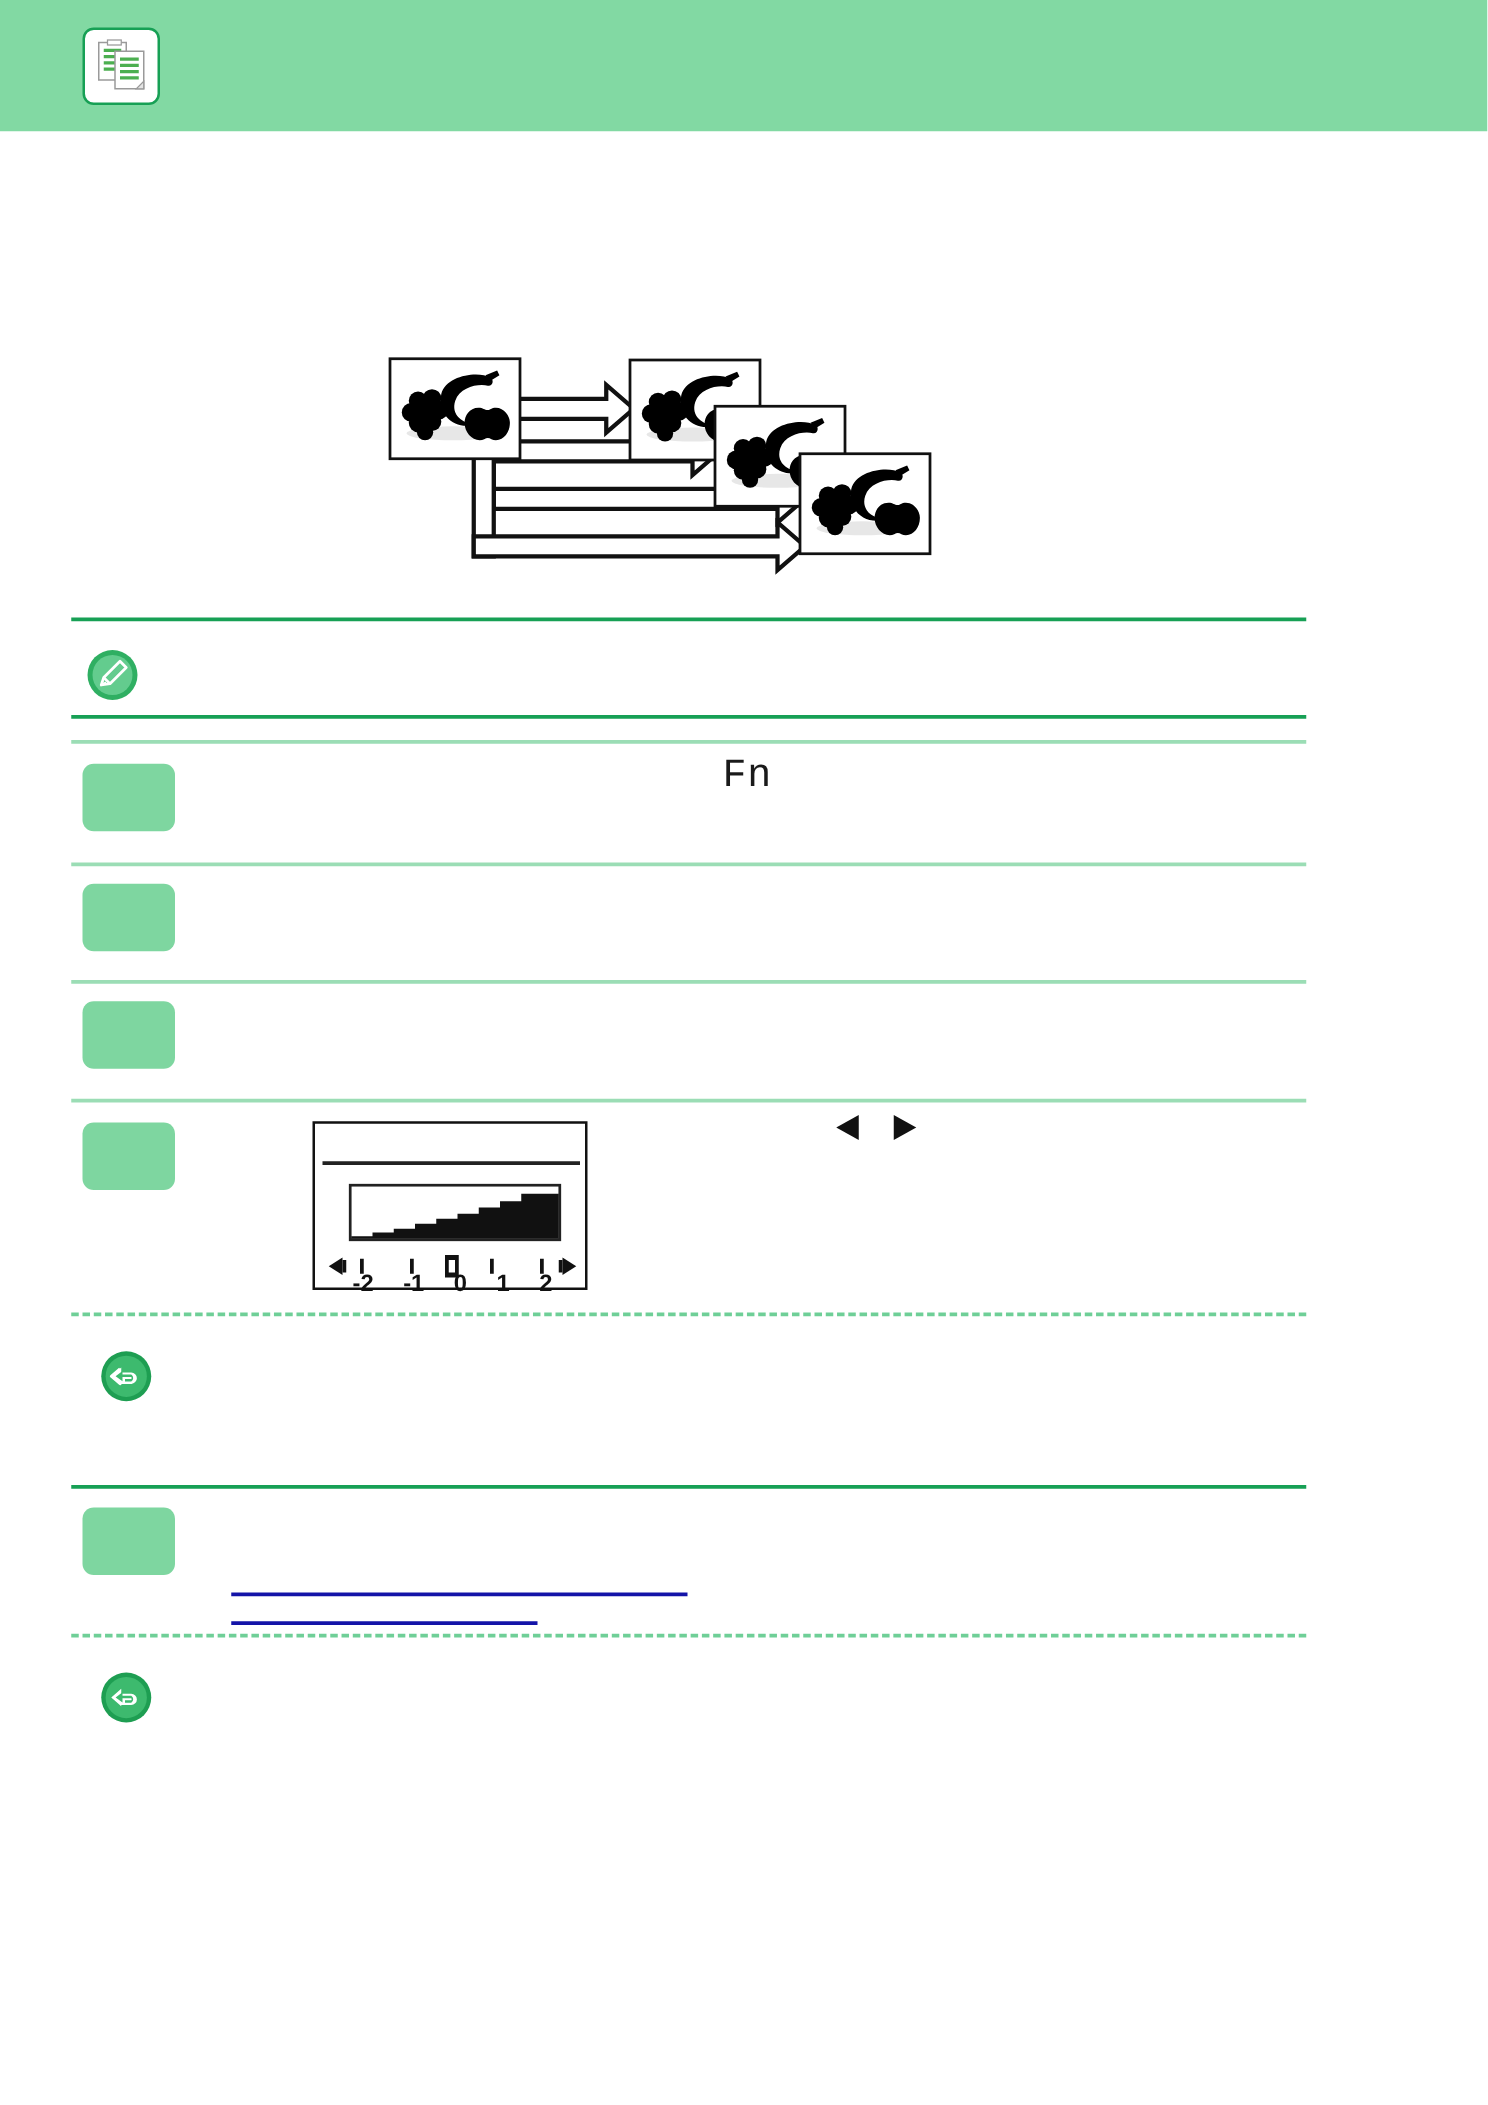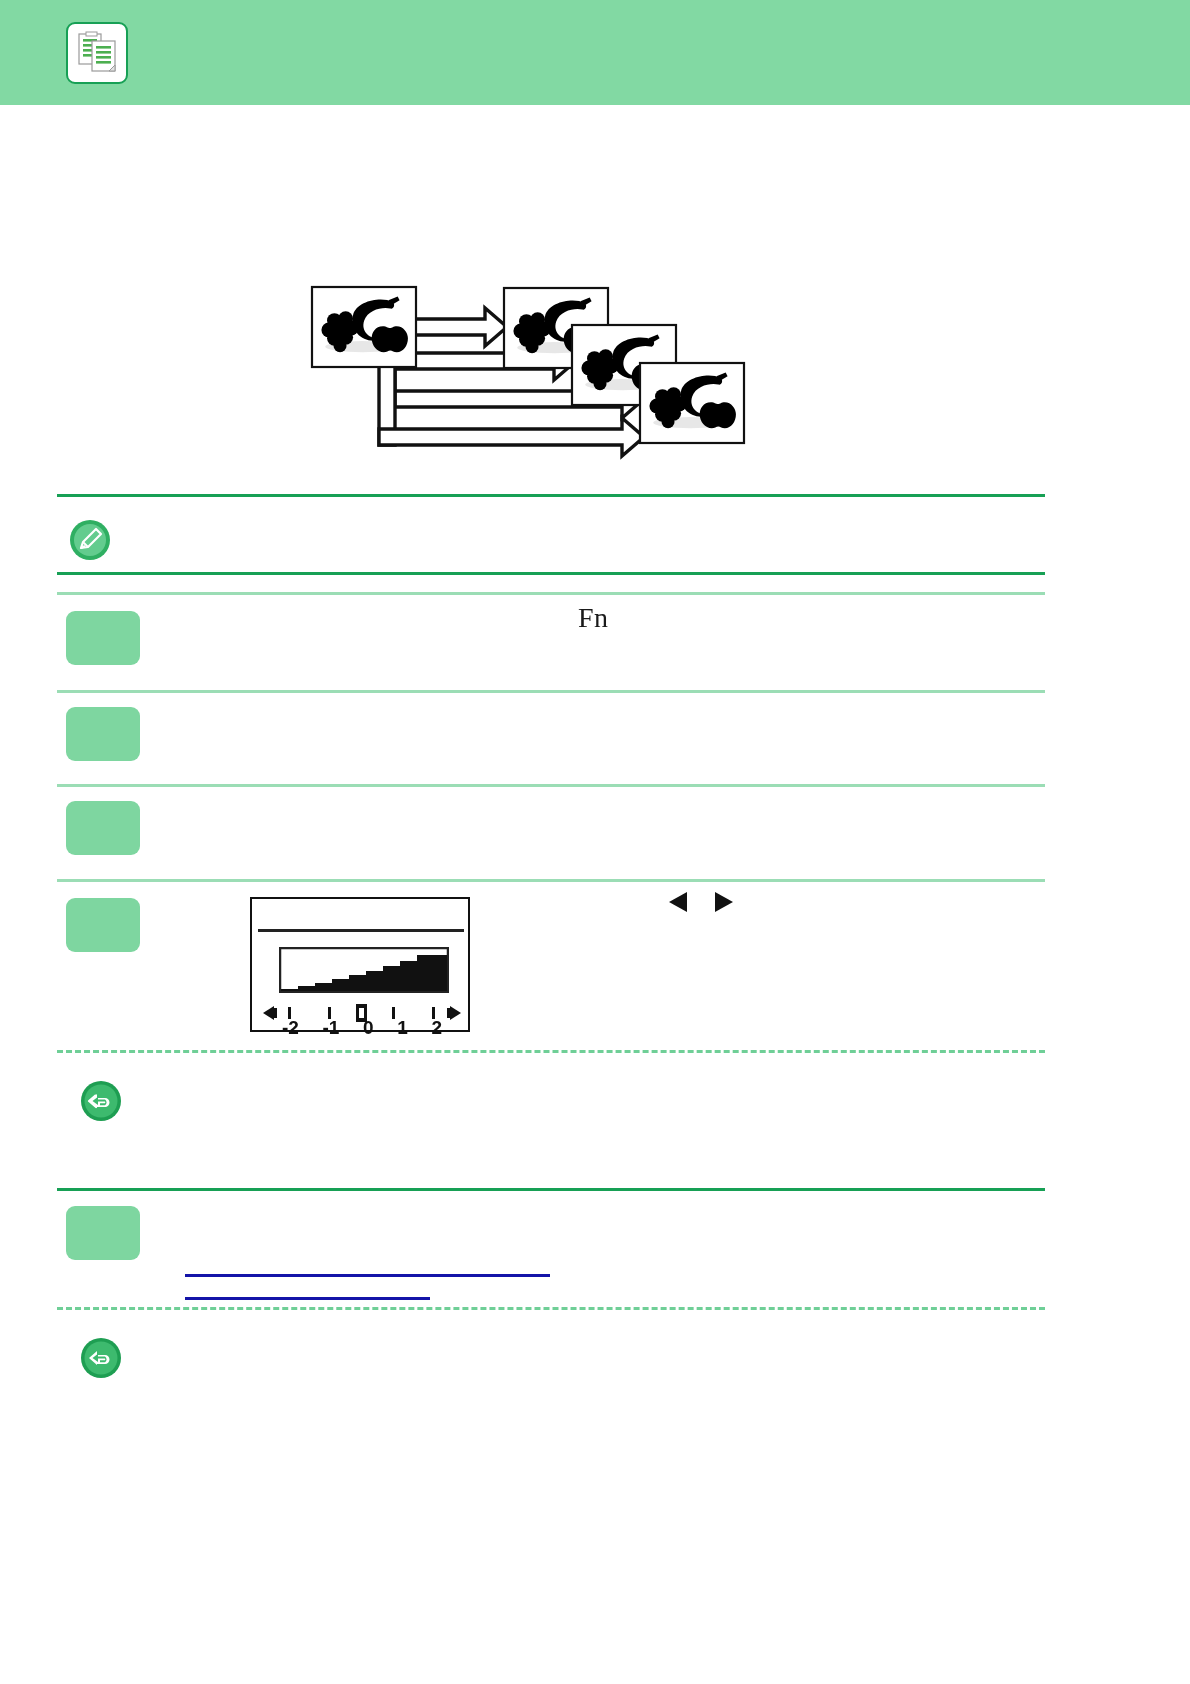--- a/index.html
+++ b/index.html
@@ -39,22 +39,22 @@
   
   .note-icon{position:absolute;width:44px;height:44px;}
   
   .step-chip{
     position:absolute;left:66px;width:74px;height:54px;
     background:#7ED6A0;border-radius:9px;
   }
   
   .fn-glyph{
     position:absolute;left:578px;top:602px;
-    font-size:28px;color:#1a1a1a;letter-spacing:0.5px;
-    font-family:Liberation Serif, serif;
+    font-size:32px;color:#1a1a1a;letter-spacing:0.5px;
+    font-family:Liberation Mono, monospace;
   }
   
   .arrow-keys{position:absolute;left:665px;top:888px;}
   
   .lcd-panel{
     position:absolute;left:250px;top:897px;width:220px;height:135px;
     background:#ffffff;border:2px solid #111;box-sizing:border-box;
   }
   .lcd-toprule{
     position:absolute;left:6px;top:30px;width:206px;height:3px;background:#222;

